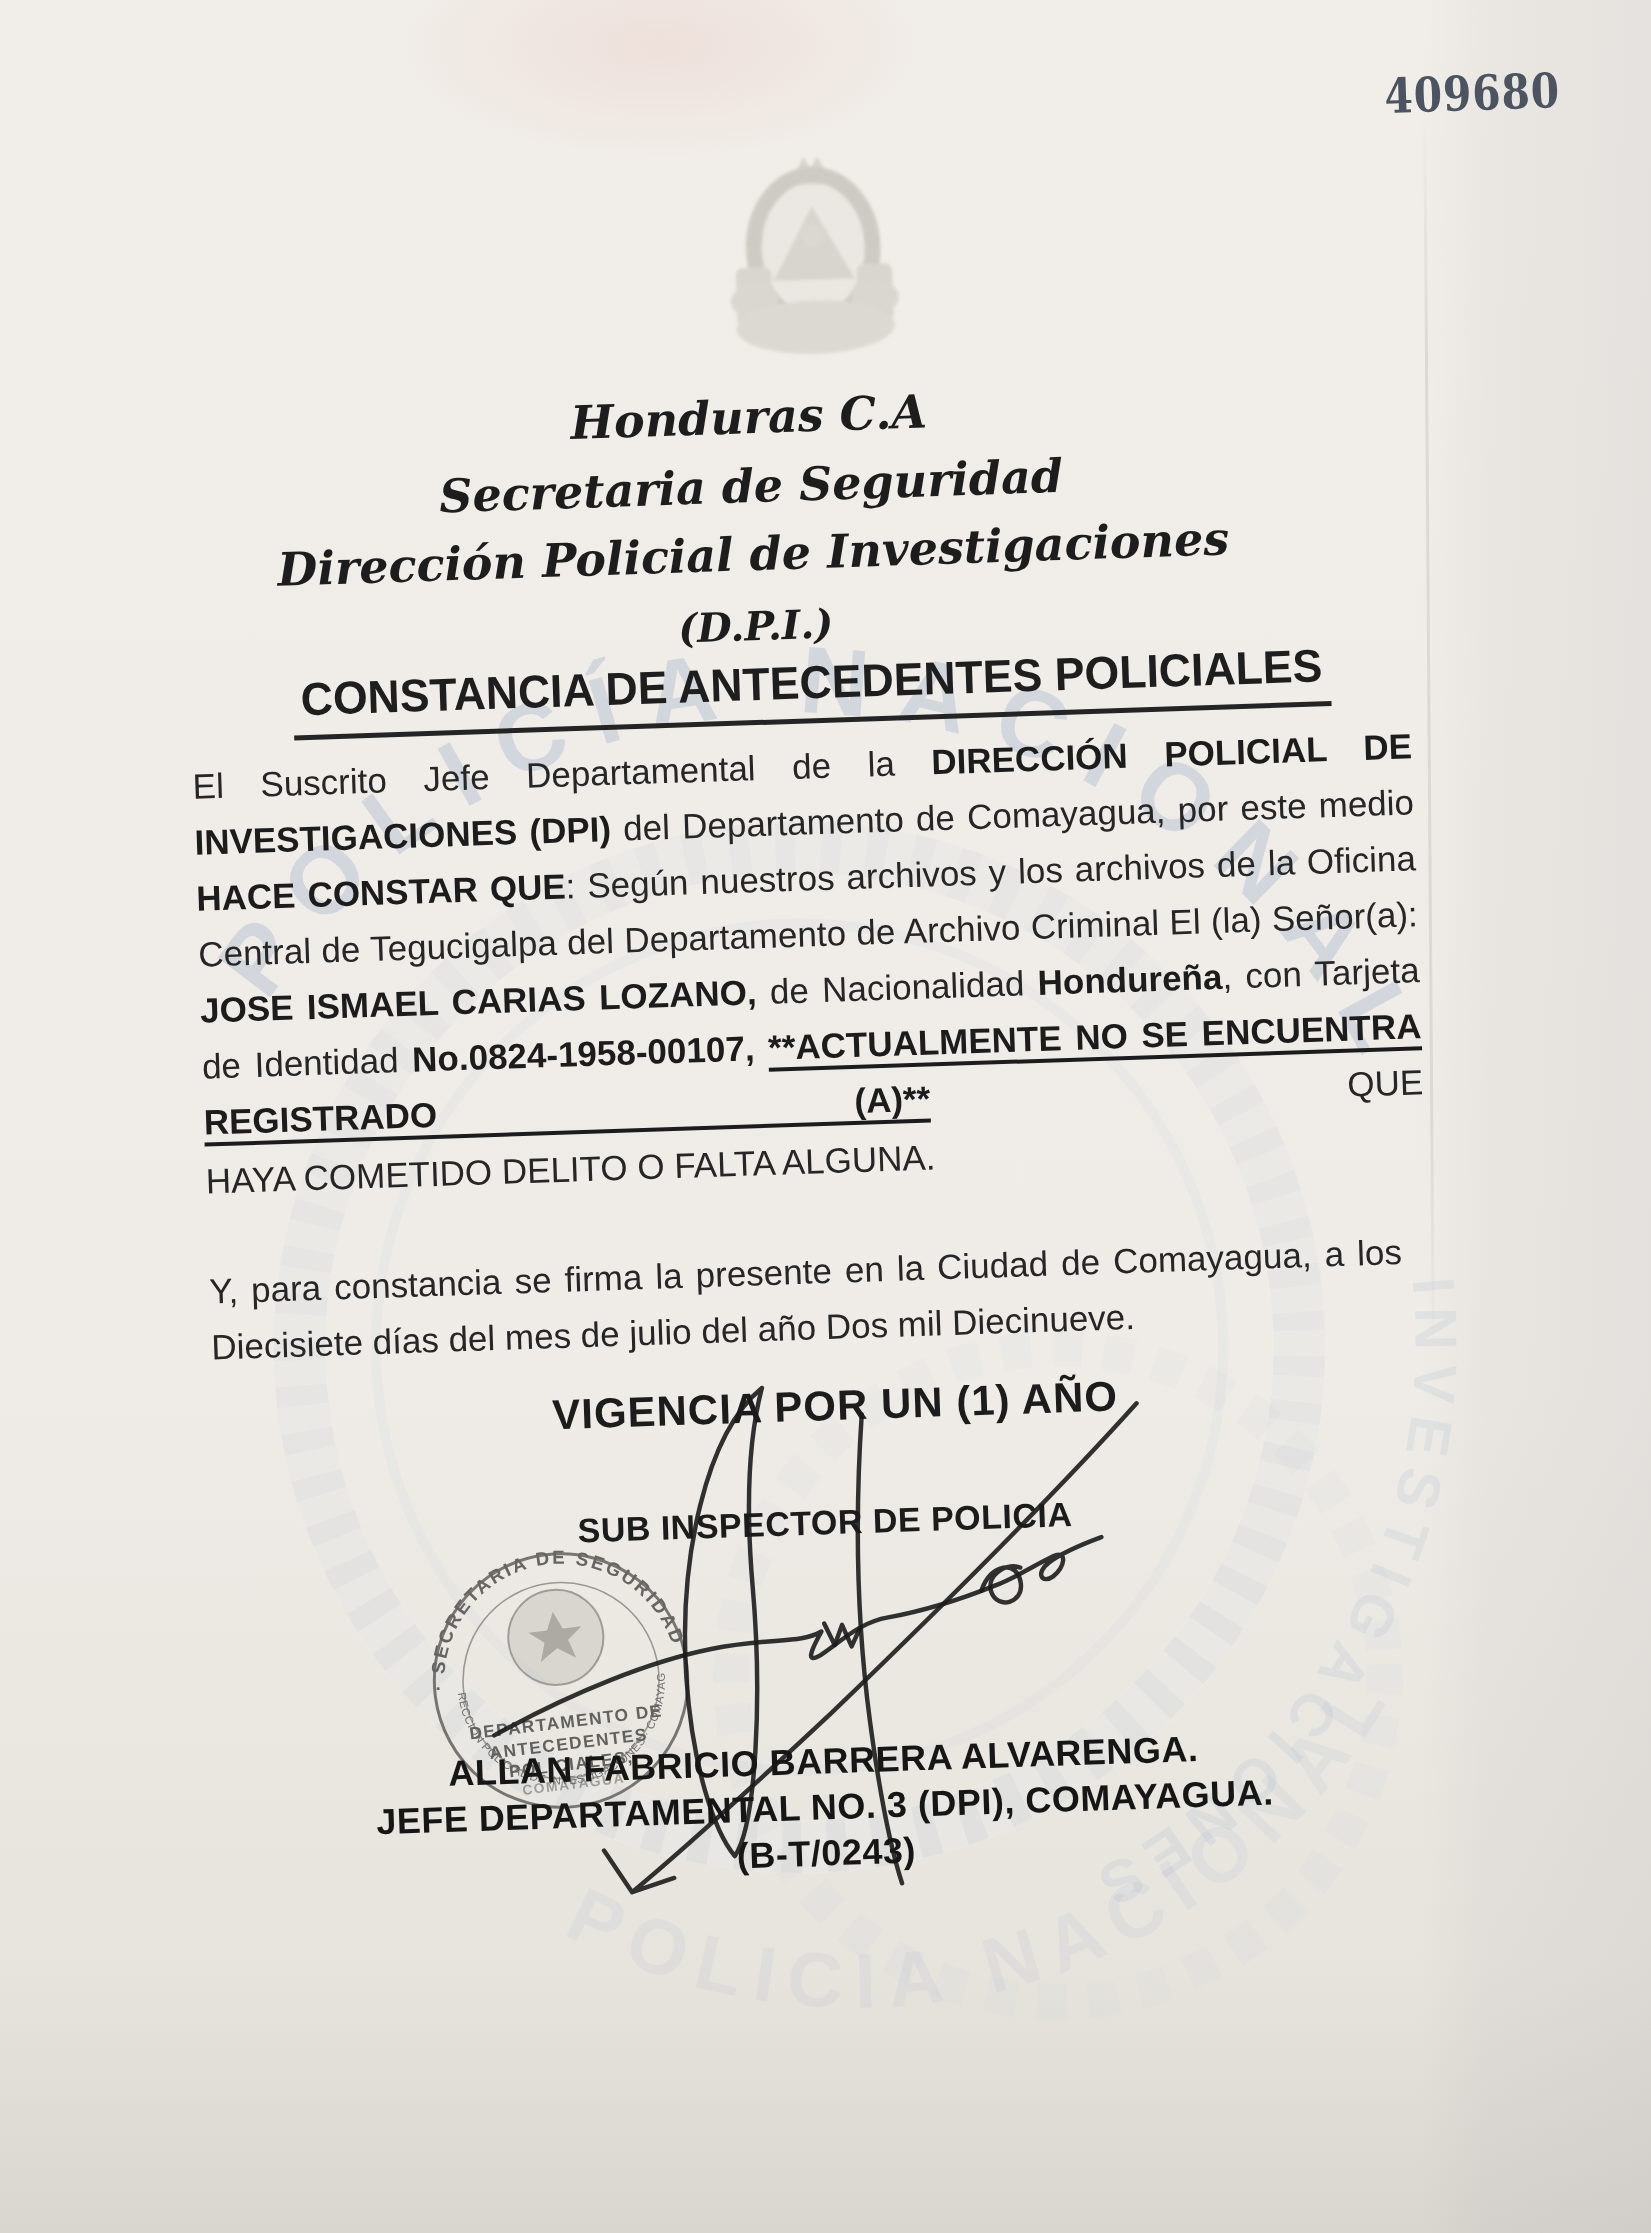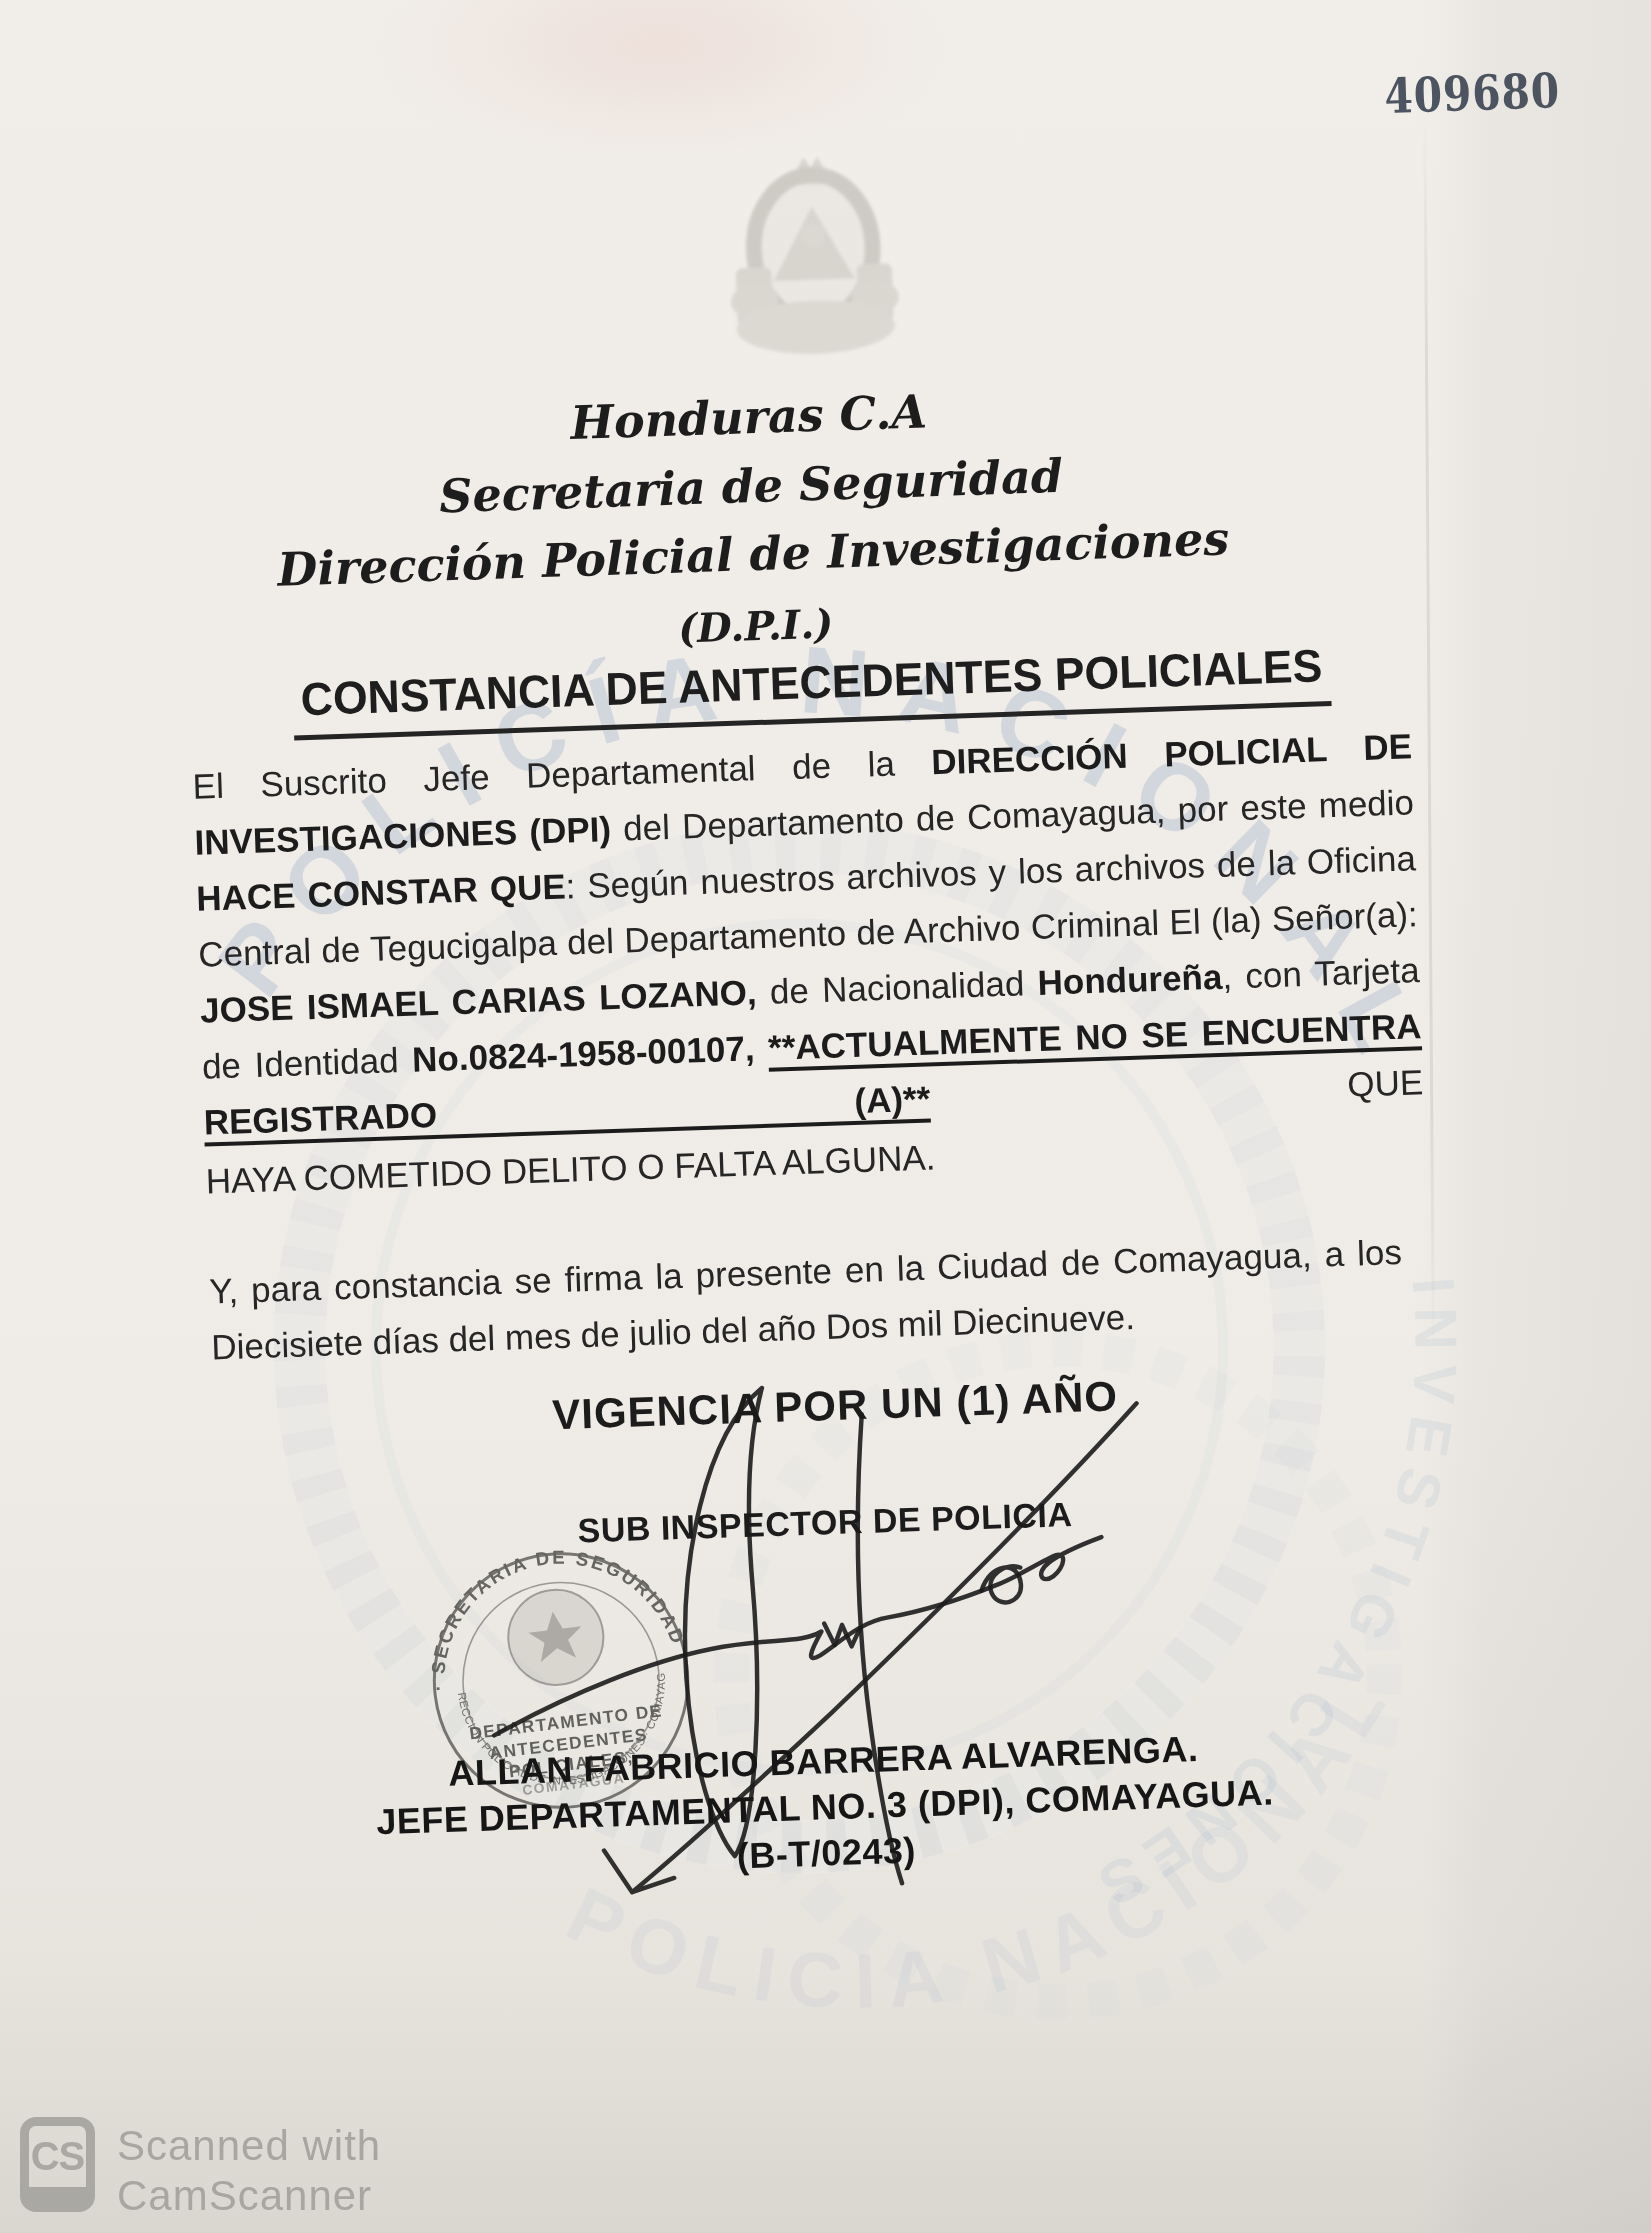--- a/index.html
+++ b/index.html
@@ -173,24 +173,15 @@
     </svg>
 
     <div class="nameblock">
       <div>ALLAN FABRICIO BARRERA ALVARENGA.</div>
       <div>JEFE DEPARTAMENTAL NO. 3 (DPI), COMAYAGUA.</div>
       <div>(B-T/0243)</div>
     </div>
 
   </div>
 
-  <div class="footer">
-    <div class="cs-icon">
-      <span>CS</span>
-    </div>
-    <div class="footer-text">
-      <div>Scanned with</div>
-      <div>CamScanner</div>
-    </div>
-  </div>
 
 </div>
 
 
 </body></html>

